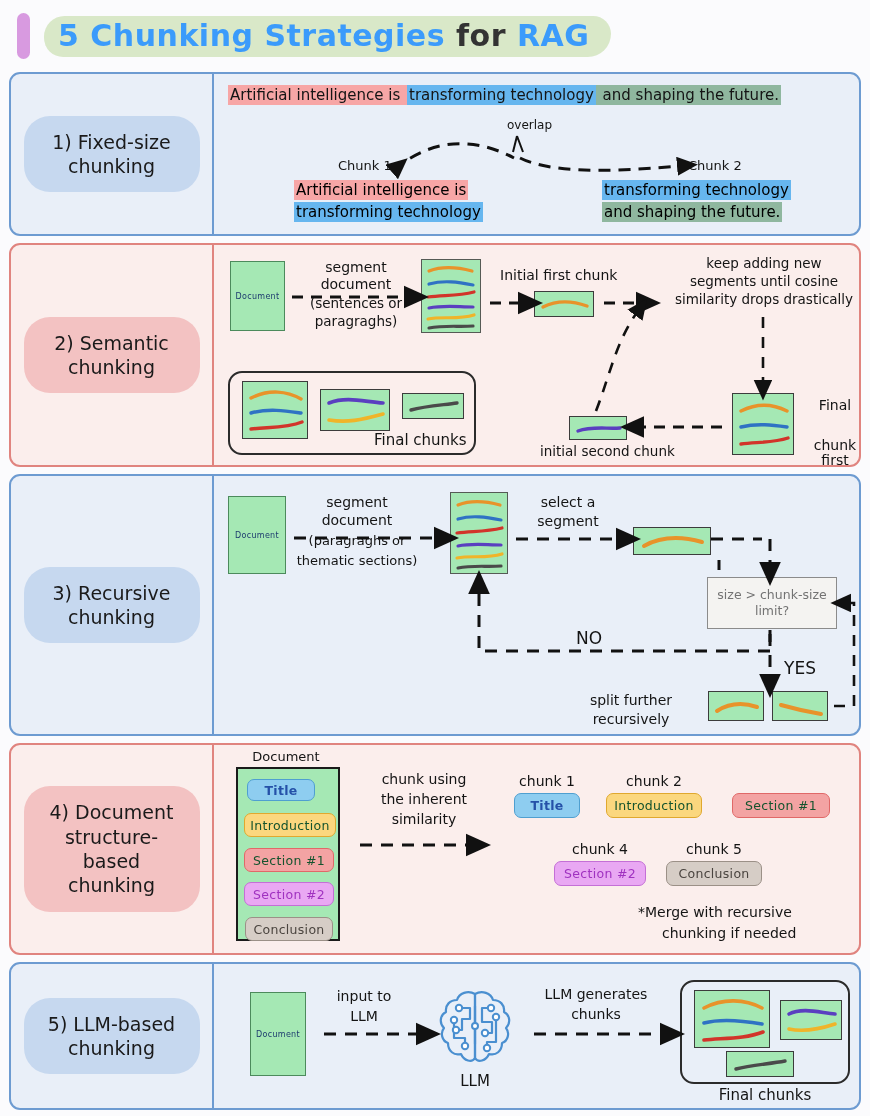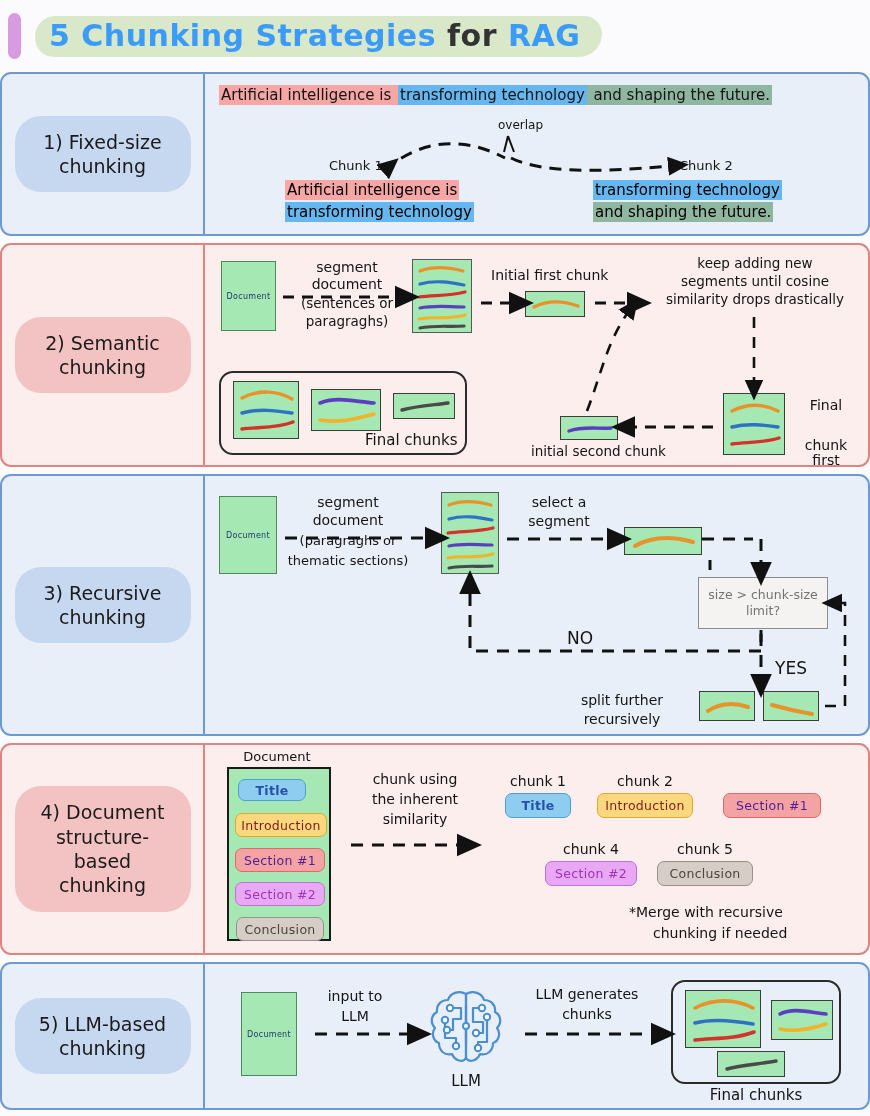--- a/index.html
+++ b/index.html
@@ -3,21 +3,21 @@
 <meta charset="utf-8">
 <style>
   html,body{margin:0;padding:0;}
   body{
     width:870px;height:1116px;
     background:#fbfbfd;
     font-family:"DejaVu Sans", sans-serif;
     position:relative;
     overflow:hidden;
   }
-  .page{position:relative;width:870px;height:1116px;box-sizing:border-box;padding:0 0;}
+  .page{position:relative;width:870px;height:1116px;box-sizing:border-box;padding:0 9px;}
 
   
   .header{position:relative;height:72px;display:flex;align-items:center;padding-left:8px;}
   .accent-bar{width:13px;height:46px;border-radius:7px;background:#d89ae0;margin-right:14px;flex:0 0 auto;}
   .title-wrap{position:relative;display:inline-block;padding:4px 22px 6px 14px;}
   .title-hl{position:absolute;left:0;top:2px;right:0;bottom:2px;background:#d9e8c8;border-radius:30px 26px 34px 28px;z-index:0;}
   .title{position:relative;z-index:1;font-size:30px;font-weight:bold;letter-spacing:.5px;white-space:nowrap;}
   .t-blue{color:#3b9bfb;}
   .t-dark{color:#333333;}
 
@@ -80,22 +80,22 @@
 
   svg.ov{position:absolute;left:0;top:0;overflow:visible;pointer-events:none;}
 
   
   .slab{
     position:absolute;box-sizing:border-box;border-radius:7px;
     display:flex;align-items:center;justify-content:center;
     font-size:12.5px;letter-spacing:.3px;
   }
   .slab.title{background:#8ecdf0;border:1.4px solid #4f9fd0;color:#2551a8;}
-  .slab.intro{background:#fbd77e;border:1.4px solid #e0a82e;color:#7f1d1d;text-align:right;}
-  .slab.sec1 {background:#f3a3a3;border:1.4px solid #e06868;color:#4c1d95;}
+  .slab.intro{background:#fbd77e;border:1.4px solid #e0a82e;color:#14532d;text-align:right;}
+  .slab.sec1 {background:#f3a3a3;border:1.4px solid #e06868;color:#14532d;}
   .slab.sec2 {background:#e9a8f3;border:1.4px solid #c46fd6;color:#a032c0;}
   .slab.concl{background:#d6cdc6;border:1.4px solid #9b9087;color:#4a443f;}
 
   .panel .content .abs{position:absolute;}
 </style>
 </head>
 <body>
 
 <div class="page">
 

